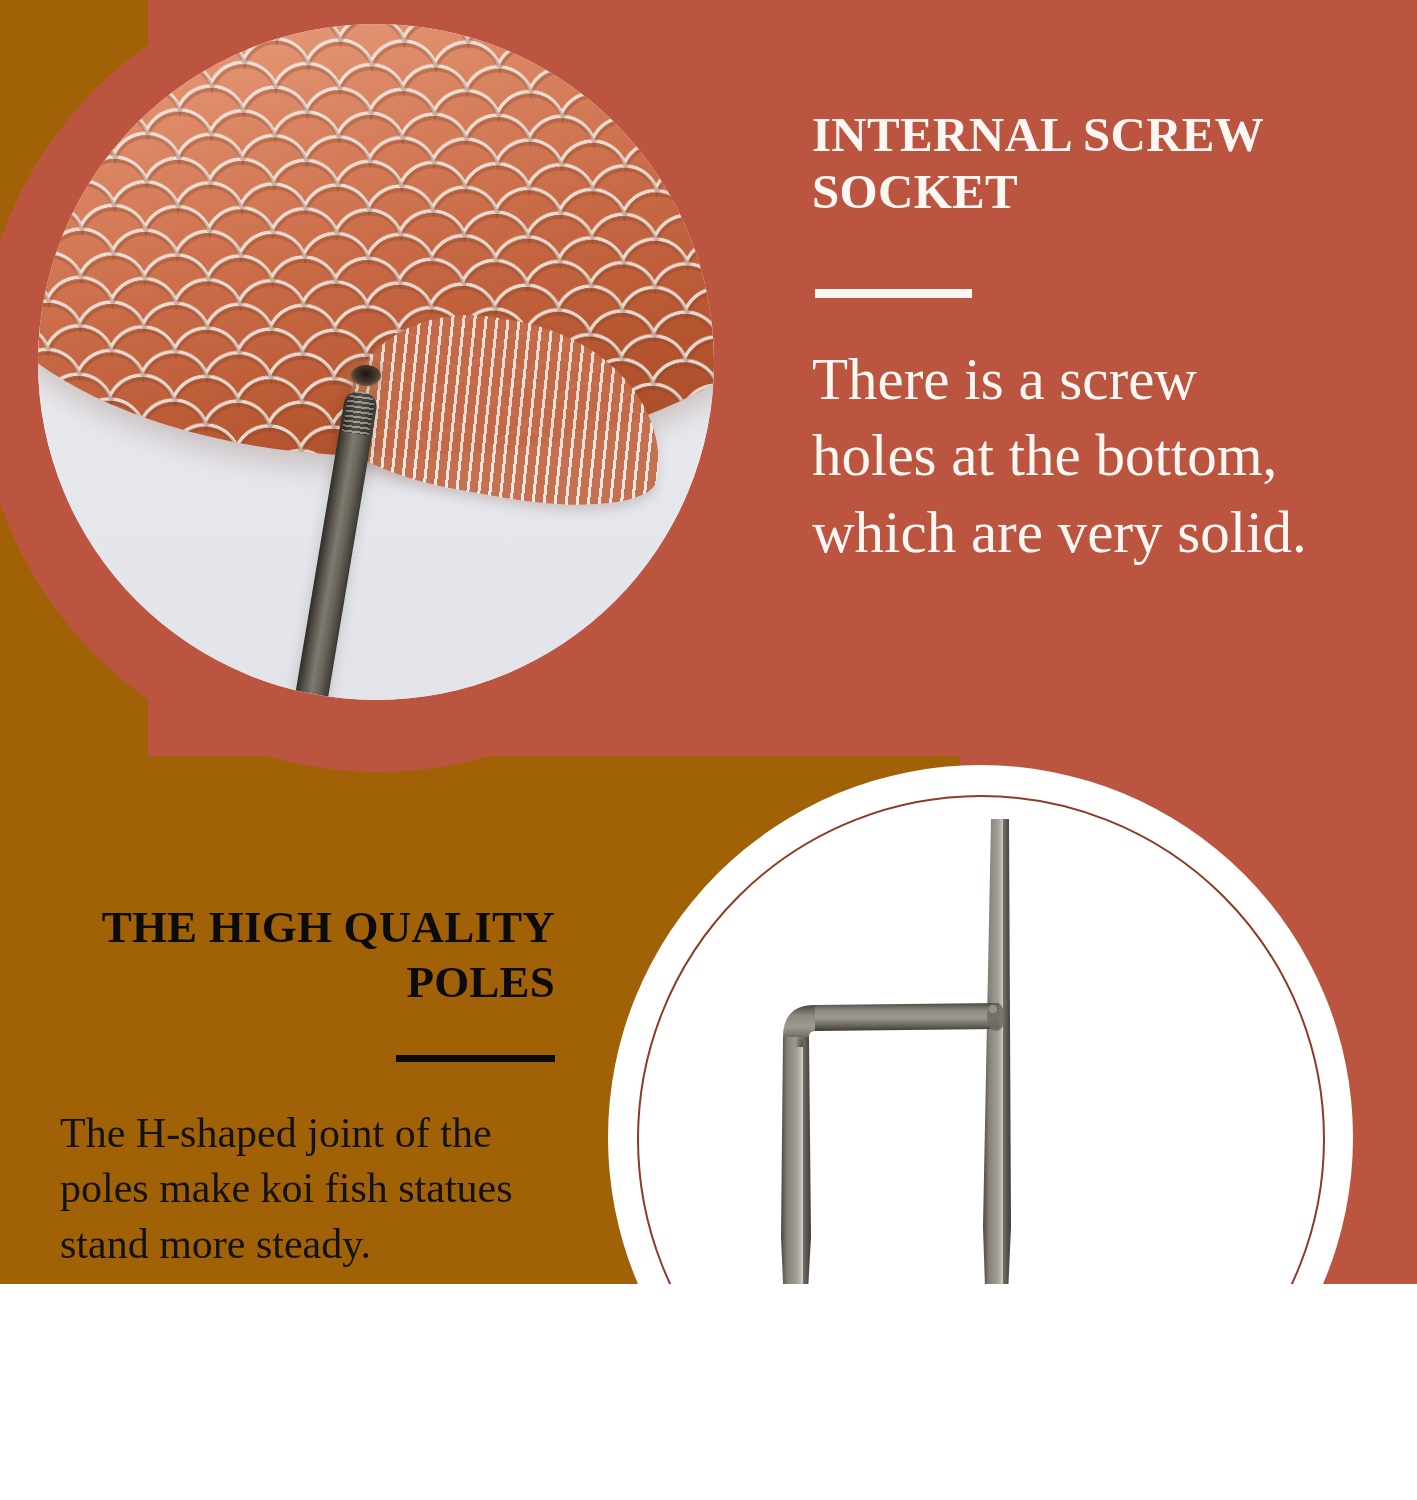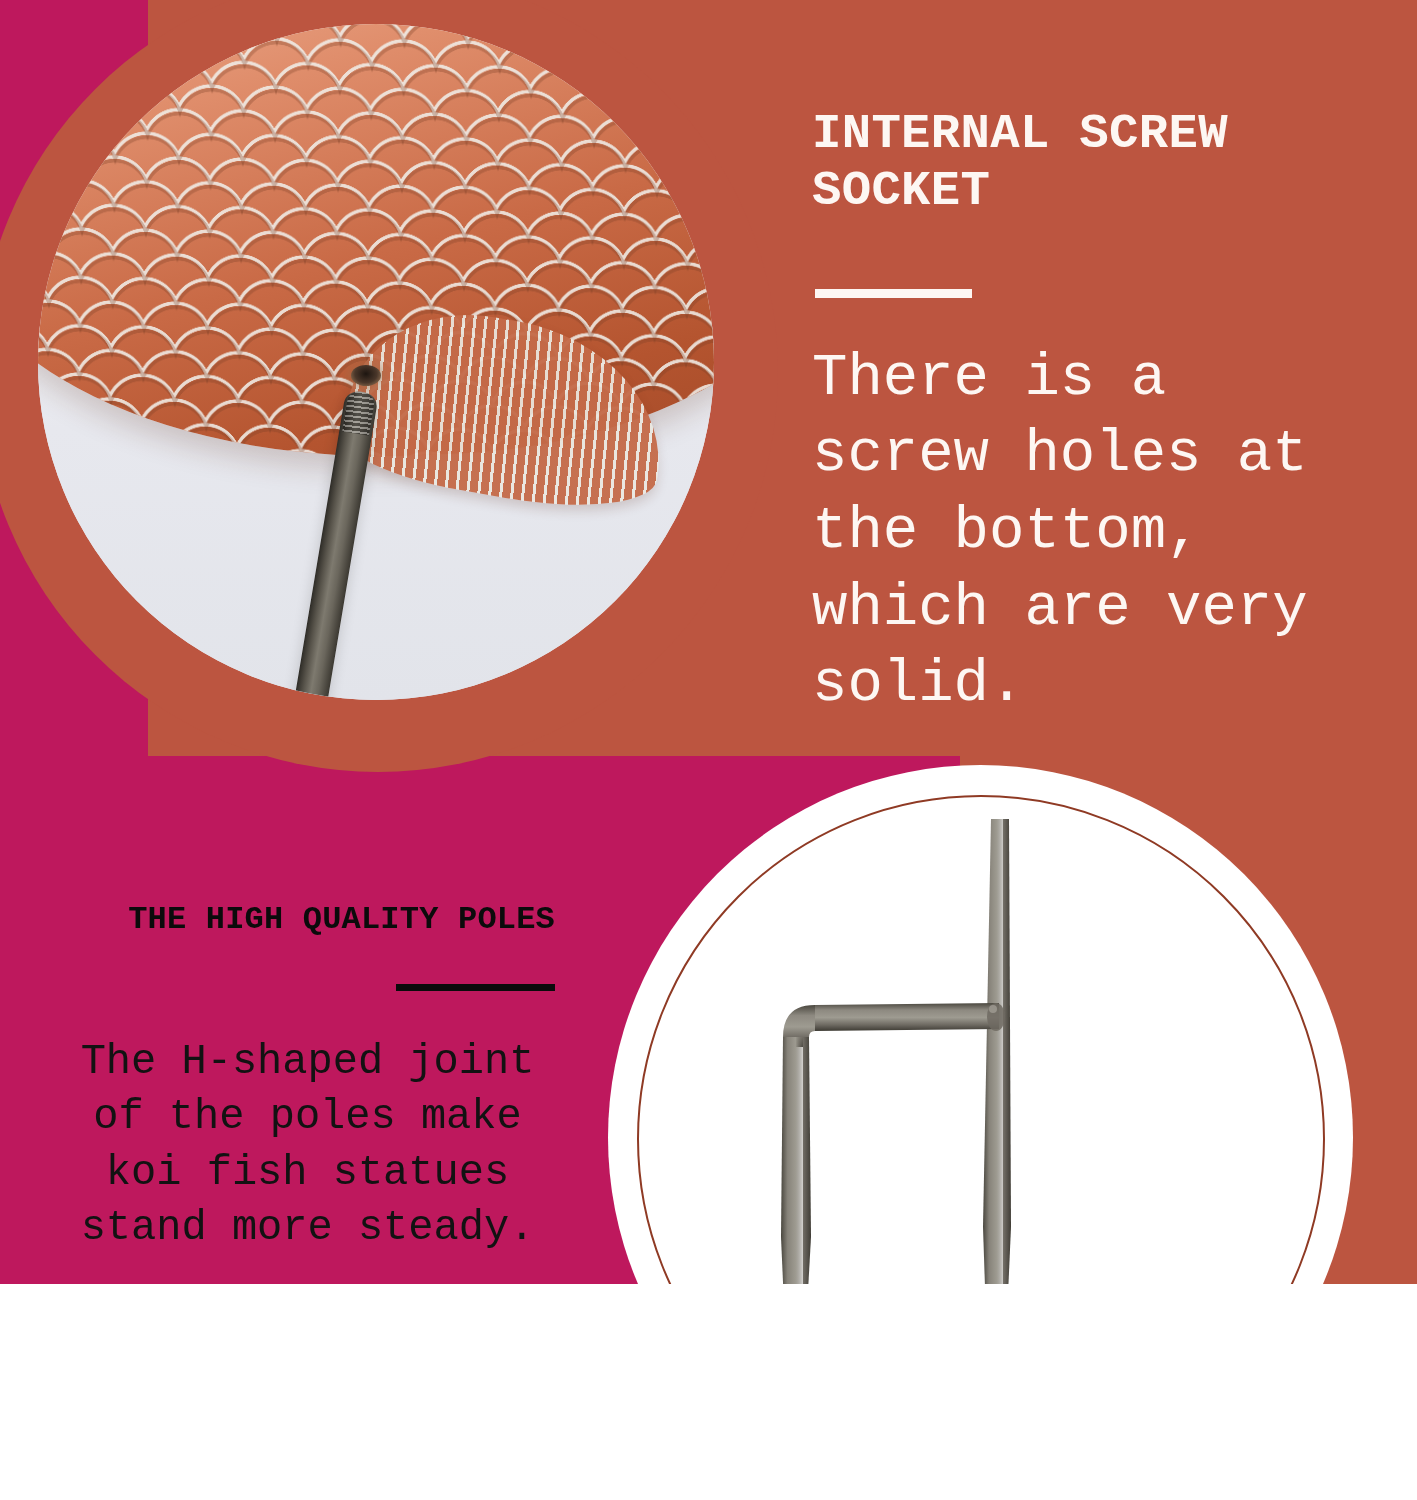--- a/index.html
+++ b/index.html
@@ -4,23 +4,23 @@
 <style>
   html, body {
     margin: 0;
     padding: 0;
     background: #ffffff;
   }
   #page {
     position: relative;
     width: 1417px;
     height: 1284px;
-    background: #be185d;
+    background: #a16207;
     overflow: hidden;
-    font-family: Liberation Mono, monospace;
+    font-family: Liberation Serif, serif;
   }
 
   
   .top-red-panel {
     position: absolute;
     left: 148px;
     top: 0;
     width: 1269px;
     height: 756px;
     background: #bc5540;
@@ -187,38 +187,38 @@
   .bl-block {
     position: absolute;
     left: 60px;
     top: 900px;
     width: 495px;
     text-align: right;
   }
   .bl-heading {
     margin: 0;
     color: #0b0b0b;
-    font-size: 32px;
+    font-size: 45px;
     font-weight: bold;
     line-height: 1.22;
     letter-spacing: .2px;
   }
   .bl-divider {
     width: 159px;
     height: 7px;
     background: #0b0b0b;
     margin: 45px 0 0 auto;
   }
   .bl-body {
     margin: 44px 0 0 0;
     color: #121212;
     font-size: 42px;
     font-weight: 300;
     line-height: 1.32;
-    text-align: center;
+    text-align: left;
   }
 
   
   .stake-circle-white {
     position: absolute;
     left: 608px;
     top: 765px;
     width: 745px;
     height: 745px;
     border-radius: 50%;

